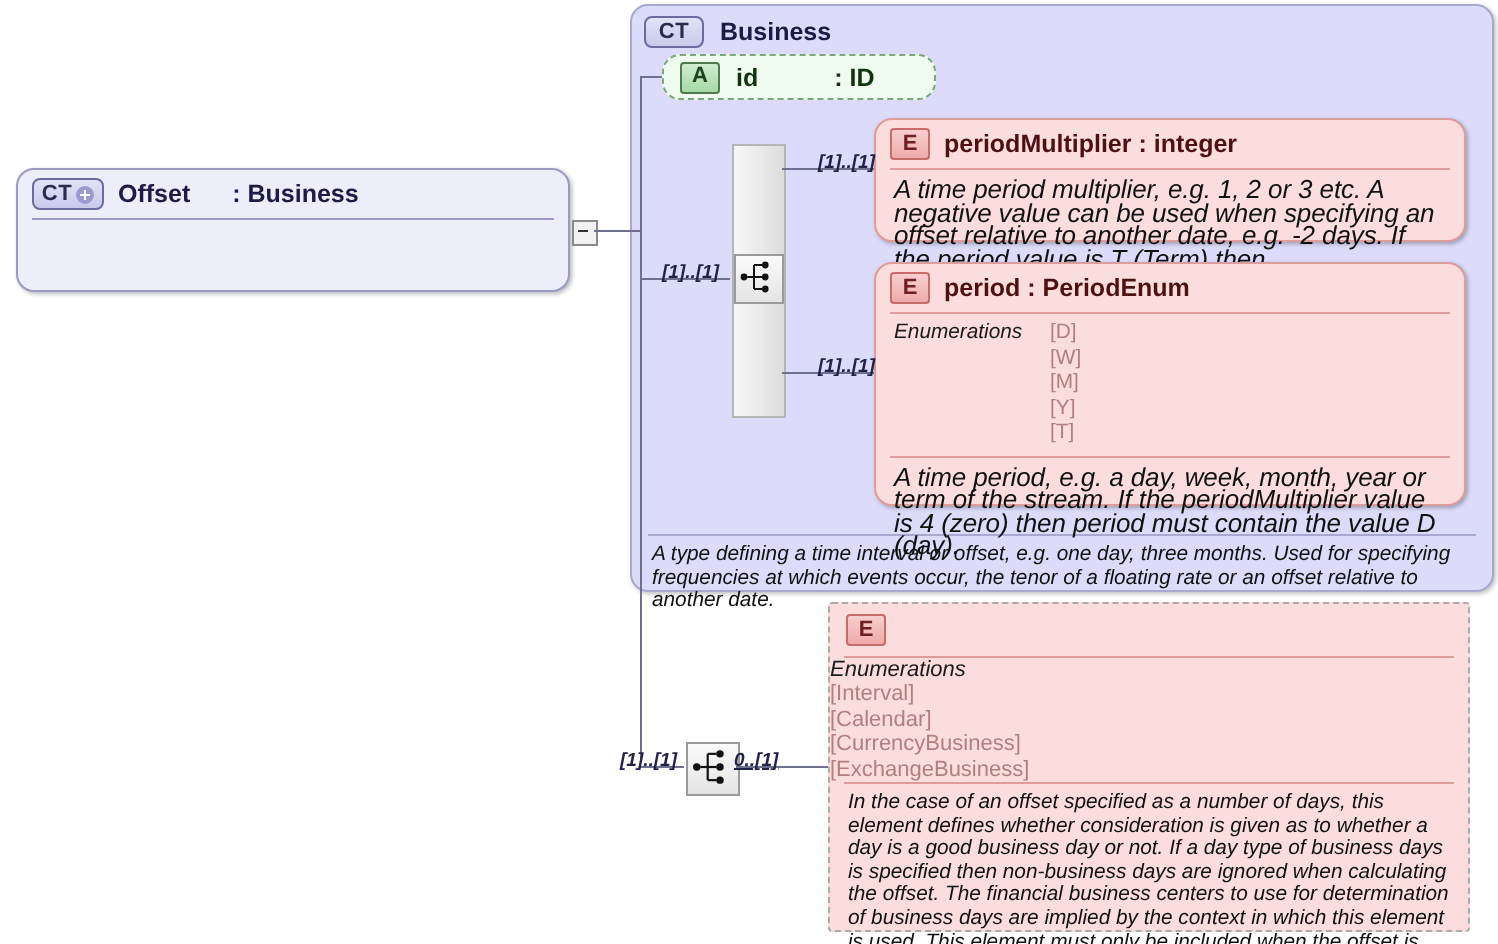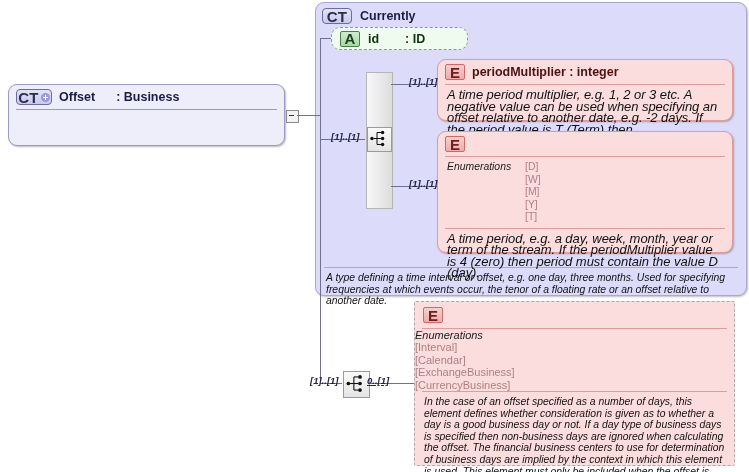--- a/index.html
+++ b/index.html
@@ -29,21 +29,21 @@
   }
   .node .enums{
     display:flex;padding:4px 9px 4px 9px;font-size:10.4px;
   }
   .enums .elbl{font-style:italic;width:78px;flex:none;color:#1a1a1a;}
   .enums .evals{display:flex;flex-direction:column;line-height:12.5px;color:#b07f7f;}
 
   
   .badge{
     flex:none;display:inline-flex;align-items:center;justify-content:center;
-    font-size:15px;font-weight:bold;font-family:"Liberation Sans",sans-serif;
+    font-size:11px;font-weight:bold;font-family:"Liberation Sans",sans-serif;
     line-height:1;
   }
   .badge-ct{
     width:28px;height:14px;border:1px solid #6b6b9c;border-radius:4px;
     background:linear-gradient(#e2e2f7,#c9c9ec);color:#2b2b4d;letter-spacing:.3px;
   }
   .badge-ct.plus{width:34px;}
   .badge-ct .pm{
     display:inline-block;width:9px;height:9px;margin-left:2px;border-radius:50%;
     background:#9b9bd0;position:relative;
@@ -126,21 +126,21 @@
   .toggle:before{
     content:"";position:absolute;left:2px;top:4px;width:5px;height:1px;background:#333;
   }
 </style>
 </head>
 <body>
 
 <div class="abs" id="interval-container">
   <div id="interval-title">
     <span class="badge badge-ct">CT</span>
-    <span>Currently</span>
+    <span>Business</span>
   </div>
   <div id="interval-divider"></div>
   <div id="interval-doc">A type defining a time interval or offset, e.g. one day, three months. Used for specifying frequencies at which events occur, the tenor of a floating rate or an offset relative to another date.</div>
 </div>
 
 <div class="abs node skin-ct" style="left:8px;top:84px;width:277px;height:62px;">
   <div class="hdr">
     <span class="badge badge-ct plus">
       <span>CT</span>
         <i class="pm"></i>
@@ -149,35 +149,36 @@
     <span style="padding-left:14px;">: Business</span>
   </div>
   <div class="divider"></div>
 </div>
 
 <div class="toggle" style="left:286px;top:110px;"></div>
 
 <div class="abs skin-attr" style="left:331px;top:27px;width:137px;height:23px;display:flex;align-items:center;">
   <span class="badge badge-a" style="margin-left:8px;">A</span>
   <span style="margin-left:8px;font-size:12.5px;font-weight:bold;color:#12330f;">id</span>
-  <span style="margin-left:26px;font-size:12.5px;font-weight:bold;color:#12330f;">: ID</span>
+  <span style="margin-left:38px;font-size:12.5px;font-weight:bold;color:#12330f;">: ID</span>
 </div>
 
 <div class="abs node skin-el" style="left:437px;top:59px;width:296px;height:62px;">
   <div class="hdr">
     <span class="badge badge-e">E</span>
     <span>periodMultiplier : integer</span>
   </div>
   <div class="divider"></div>
   <div class="doc">A time period multiplier, e.g. 1, 2 or 3 etc. A negative value can be used when specifying an offset relative to another date, e.g. -2 days. If the period value is T (Term) then periodMultiplier must contain the value 1.</div>
 </div>
 
 <div class="abs node skin-el" style="left:437px;top:131px;width:296px;height:122px;">
   <div class="hdr">
     <span class="badge badge-e">E</span>
+    <span>period : PeriodEnum</span>
   </div>
   <div class="divider"></div>
   <div class="enums">
     <span class="elbl">Enumerations</span>
     <span class="evals">
       <span>[D]</span>
       <span>[W]</span>
       <span>[M]</span>
       <span>[Y]</span>
       <span>[T]</span>
@@ -190,22 +191,22 @@
 <div class="abs skin-el-dashed" style="left:414px;top:301px;width:321px;height:165px;">
   <div class="hdr" style="display:flex;align-items:center;gap:7px;padding:5px 8px 5px 8px;font-size:12.5px;font-weight:bold;">
     <span class="badge badge-e">E</span>
   </div>
   <div class="divider" style="height:1px;margin:0 7px;background:#de9c9c;"></div>
   <div class="enums">
     <span class="elbl">Enumerations</span>
     <span class="evals">
       <span>[Interval]</span>
       <span>[Calendar]</span>
+      <span>[CurrencyBusiness]</span>
       <span>[ExchangeBusiness]</span>
-      <span>[CurrencyBusiness]</span>
     </span>
   </div>
   <div class="divider" style="height:1px;margin:0 7px;background:#de9c9c;"></div>
   <div class="doc" style="padding:4px 9px 5px 9px;font-style:italic;font-size:10.4px;line-height:11.6px;">In the case of an offset specified as a number of days, this element defines whether consideration is given as to whether a day is a good business day or not. If a day type of business days is specified then non-business days are ignored when calculating the offset. The financial business centers to use for determination of business days are implied by the context in which this element is used. This element must only be included when the offset is specified as a number of days. If the offset is zero days then the dayType element should not be included.</div>
 </div>
 
 <div class="wire h abs" style="left:297px;top:115px;width:24px;"></div>
 <div class="wire v abs" style="left:320px;top:38px;height:343px;"></div>
 
 <div class="wire h abs" style="left:320px;top:38px;width:11px;"></div>

